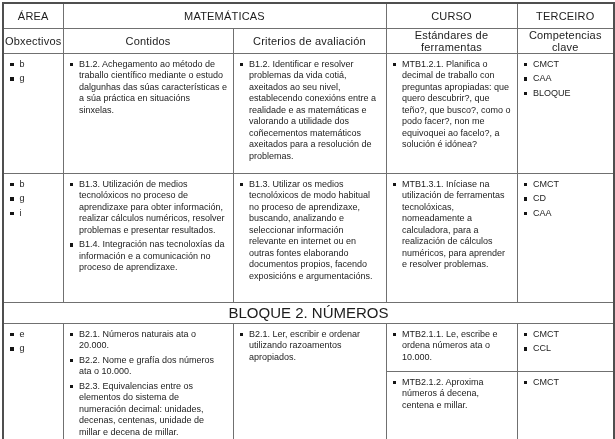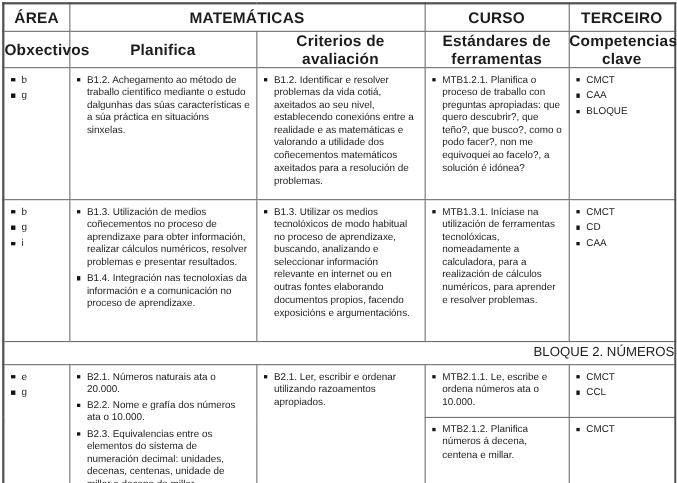--- a/index.html
+++ b/index.html
@@ -16,43 +16,43 @@
     border-collapse: collapse;
     table-layout: fixed;
     width: 611px;
     border: 2px solid #4f4f4f;
   }
   th, td {
     border: 1px solid #707070;
     background: #ffffff;
   }
   th {
-    font-weight: bold;
-    font-size: 14px;
+    font-weight: normal;
+    font-size: 11px;
     text-align: center;
     vertical-align: middle;
     letter-spacing: 0.2px;
   }
   tr.hdr1 { height: 25px; }
   tr.hdr2 { height: 19px; }
   tr.row-a  { height: 120px; }
   tr.row-b  { height: 129px; }
   tr.divider { height: 21px; }
   tr.row-c1 { height: 42px; }
   tr.row-c2 { height: 73px; }
 
   td {
     vertical-align: top;
     font-size: 9px;
     line-height: 11.5px;
   }
   td.divider-cell {
-    text-align: right;
+    text-align: center;
     vertical-align: middle;
-    font-size: 12px;
+    font-size: 15px;
   }
   .pad { padding: 5px 5px 4px 5px; }
 
   ul.blist { list-style: none; }
   ul.blist li {
     display: flex;
     align-items: flex-start;
     margin-bottom: 3px;
   }
   .bullet {
@@ -81,21 +81,21 @@
     <tbody>
         <tr class="hdr1">
       <th>ÁREA</th>
       <th colspan="2">MATEMÁTICAS</th>
       <th>CURSO</th>
       <th>TERCEIRO</th>
     </tr>
 
     <tr class="hdr2">
       <th>Obxectivos</th>
-      <th>Planifica</th>
+      <th>Contidos</th>
       <th>Criterios de avaliación</th>
       <th>Estándares de ferramentas</th>
       <th>Competencias clave</th>
     </tr>
 
     <tr class="row-a">
       <td>
         <div class="pad">
           <ul class="blist obx">
             <li>
@@ -127,21 +127,21 @@
                   <span class="btxt">B1.2. Identificar e resolver problemas da vida cotiá, axeitados ao seu nivel, establecendo conexións entre a realidade e as matemáticas e valorando a utilidade dos coñecementos matemáticos axeitados para a resolución de problemas.</span>
                 </li>
           </ul>
         </div>
       </td>
       <td>
         <div class="pad">
           <ul class="blist">
             <li>
                   <span class="bullet"></span>
-                  <span class="btxt">MTB1.2.1. Planifica o proceso de traballo con preguntas apropiadas: que quero descubrir?, que teño?, que busco?, como o podo facer?, non me equivoquei ao facelo?, a solución é idónea?</span>
+                  <span class="btxt">MTB1.2.1. Planifica o decimal de traballo con preguntas apropiadas: que quero descubrir?, que teño?, que busco?, como o podo facer?, non me equivoquei ao facelo?, a solución é idónea?</span>
                 </li>
           </ul>
         </div>
       </td>
       <td>
         <div class="pad">
           <ul class="blist comp">
             <li>
                   <span class="bullet"></span>
                   <span class="btxt">CMCT</span>
@@ -176,21 +176,21 @@
                   <span class="btxt">i</span>
                 </li>
           </ul>
         </div>
       </td>
       <td>
         <div class="pad">
           <ul class="blist">
             <li>
                   <span class="bullet"></span>
-                  <span class="btxt">B1.3. Utilización de medios coñecementos no proceso de aprendizaxe para obter información, realizar cálculos numéricos, resolver problemas e presentar resultados.</span>
+                  <span class="btxt">B1.3. Utilización de medios tecnolóxicos no proceso de aprendizaxe para obter información, realizar cálculos numéricos, resolver problemas e presentar resultados.</span>
                 </li>
             <li>
                   <span class="bullet"></span>
                   <span class="btxt">B1.4. Integración nas tecnoloxías da información e a comunicación no proceso de aprendizaxe.</span>
                 </li>
           </ul>
         </div>
       </td>
       <td>
         <div class="pad">
@@ -304,21 +304,21 @@
         </div>
       </td>
     </tr>
 
     <tr class="row-c2">
       <td>
         <div class="pad">
           <ul class="blist">
             <li>
                   <span class="bullet"></span>
-                  <span class="btxt">MTB2.1.2. Planifica números á decena, centena e millar.</span>
+                  <span class="btxt">MTB2.1.2. Aproxima números á decena, centena e millar.</span>
                 </li>
           </ul>
         </div>
       </td>
       <td>
         <div class="pad">
           <ul class="blist comp">
             <li>
                   <span class="bullet"></span>
                   <span class="btxt">CMCT</span>

